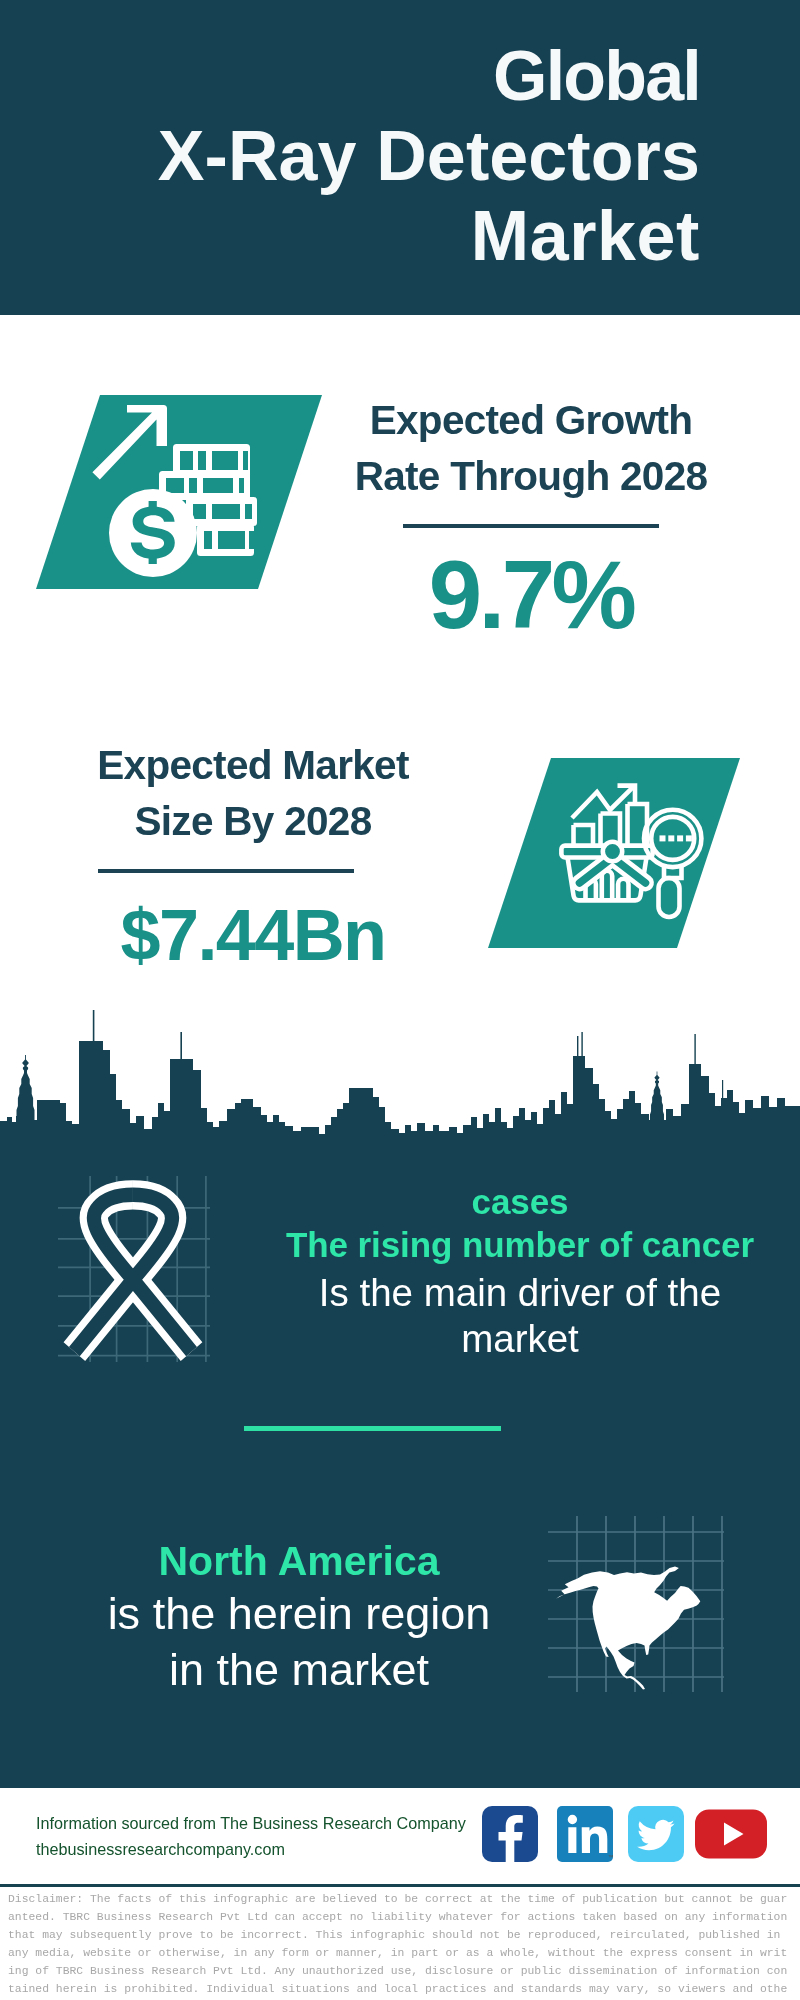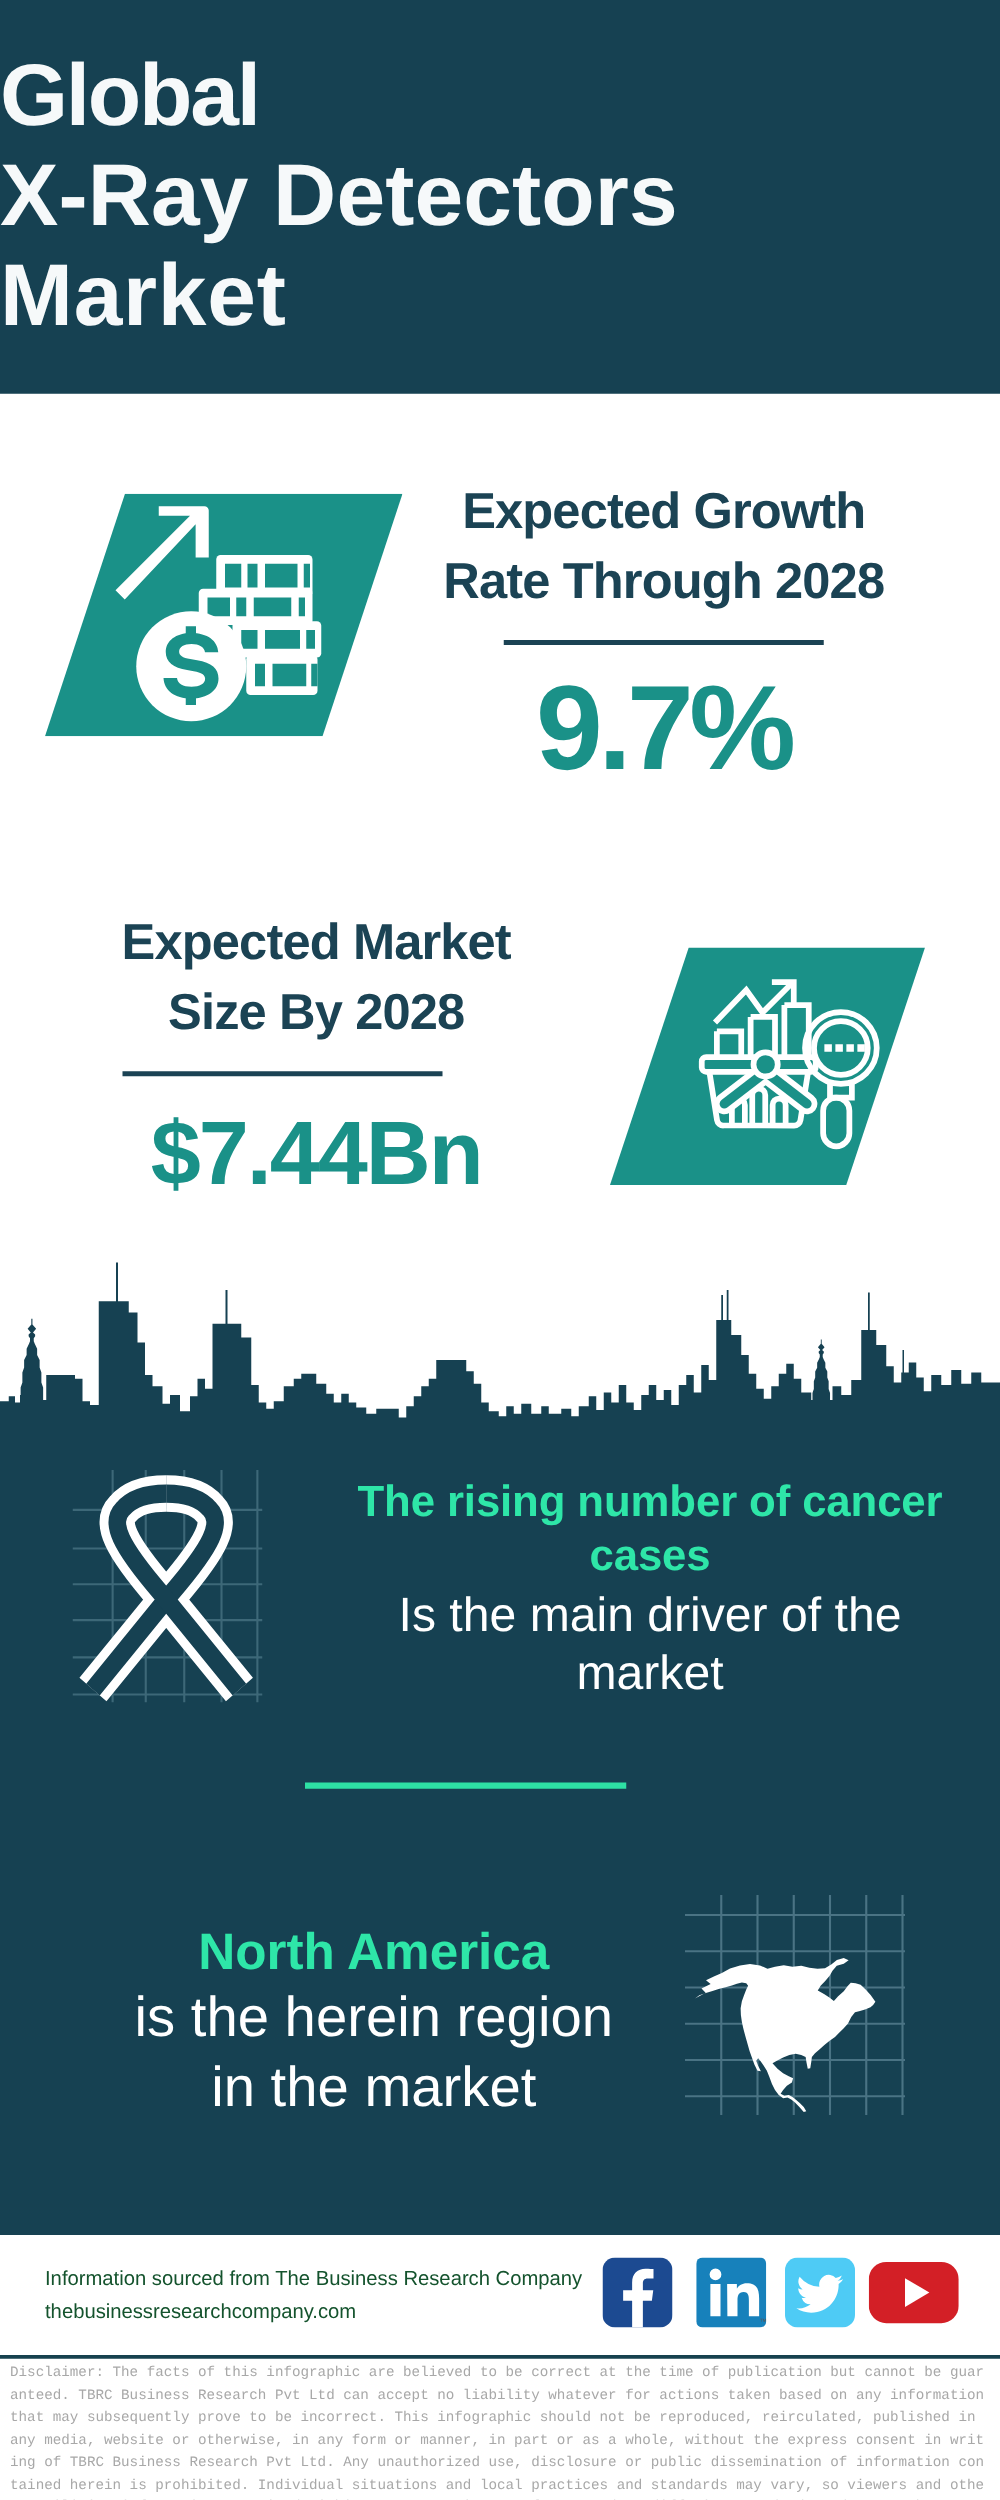--- a/index.html
+++ b/index.html
@@ -1,28 +1,28 @@
 <!DOCTYPE html>
 <html><head>
 <meta charset="utf-8">
 <style>
   html,body{margin:0;padding:0;}
   body{width:800px;height:2000px;background:#ffffff;font-family:"Liberation Sans",sans-serif;overflow:hidden;}
   .page{position:relative;width:800px;height:2000px;overflow:hidden;background:#fff;}
 
   .hdr{position:absolute;left:0;top:0;width:800px;height:315px;background:#164152;}
-  .hdr-title{position:absolute;left:0;top:0;width:700px;text-align:left;color:#f6f9fa;font-weight:bold;}
+  .hdr-title{position:absolute;left:0;top:0;width:700px;text-align:right;color:#f6f9fa;font-weight:bold;}
   .hdr-title div{line-height:80px;font-size:70px;}
 
   .par{position:absolute;}
   .par svg{display:block;}
   .icobox{position:absolute;}
 
   .kpi{position:absolute;text-align:center;}
-  .kpi-label{color:#1b4354;font-size:40.5px;font-weight:bold;line-height:56px;letter-spacing:-0.7px;}
+  .kpi-label{color:#1b4354;font-size:40.5px;font-weight:bold;line-height:56px;letter-spacing:-0.7px;margin-top:12px;}
   .kpi-rule{height:4px;background:#1b4354;margin-left:auto;margin-right:auto;}
   .kpi-value{color:#1a9188;font-weight:bold;}
 
   .band{position:absolute;left:0;top:1004px;width:800px;height:784px;}
   .bandfill{position:absolute;left:0;top:155px;width:800px;height:629px;background:#164152;}
   .city{position:absolute;left:0;top:0;width:800px;height:160px;display:block;}
 
   .stmt{position:absolute;text-align:center;}
   .hl{color:#2ee6a8;font-weight:bold;}
   .sub{color:#ffffff;}
@@ -177,22 +177,22 @@
         <g stroke="#164152" stroke-width="13">
           <path d="M22 151 L80 82 C110 48 118 32 108 22 C101 14 89 11 76 11"></path>
           <path d="M130 151 L72 82 C42 48 34 32 44 22 C51 14 63 11 76 11"></path>
         </g>
       </g>
     </svg>
   </div>
 
   <div class="stmt" style="left:270px;top:1180px;width:500px">
     <div class="hl" style="font-size:35px;line-height:43px;letter-spacing:-0.1px">
+      <div>cases</div>
       <div>The rising number of cancer</div>
-      <div>cases</div>
     </div>
     <div class="sub" style="font-size:38.5px;line-height:46px;margin-top:4px">
       <div>Is the main driver of the</div>
       <div>market</div>
     </div>
   </div>
 
   <div class="divider" style="left:244px;top:1426px;width:257px;height:5px;background:#2ee0a4"></div>
 
   <div class="stmt" style="left:49px;top:1536px;width:500px">

